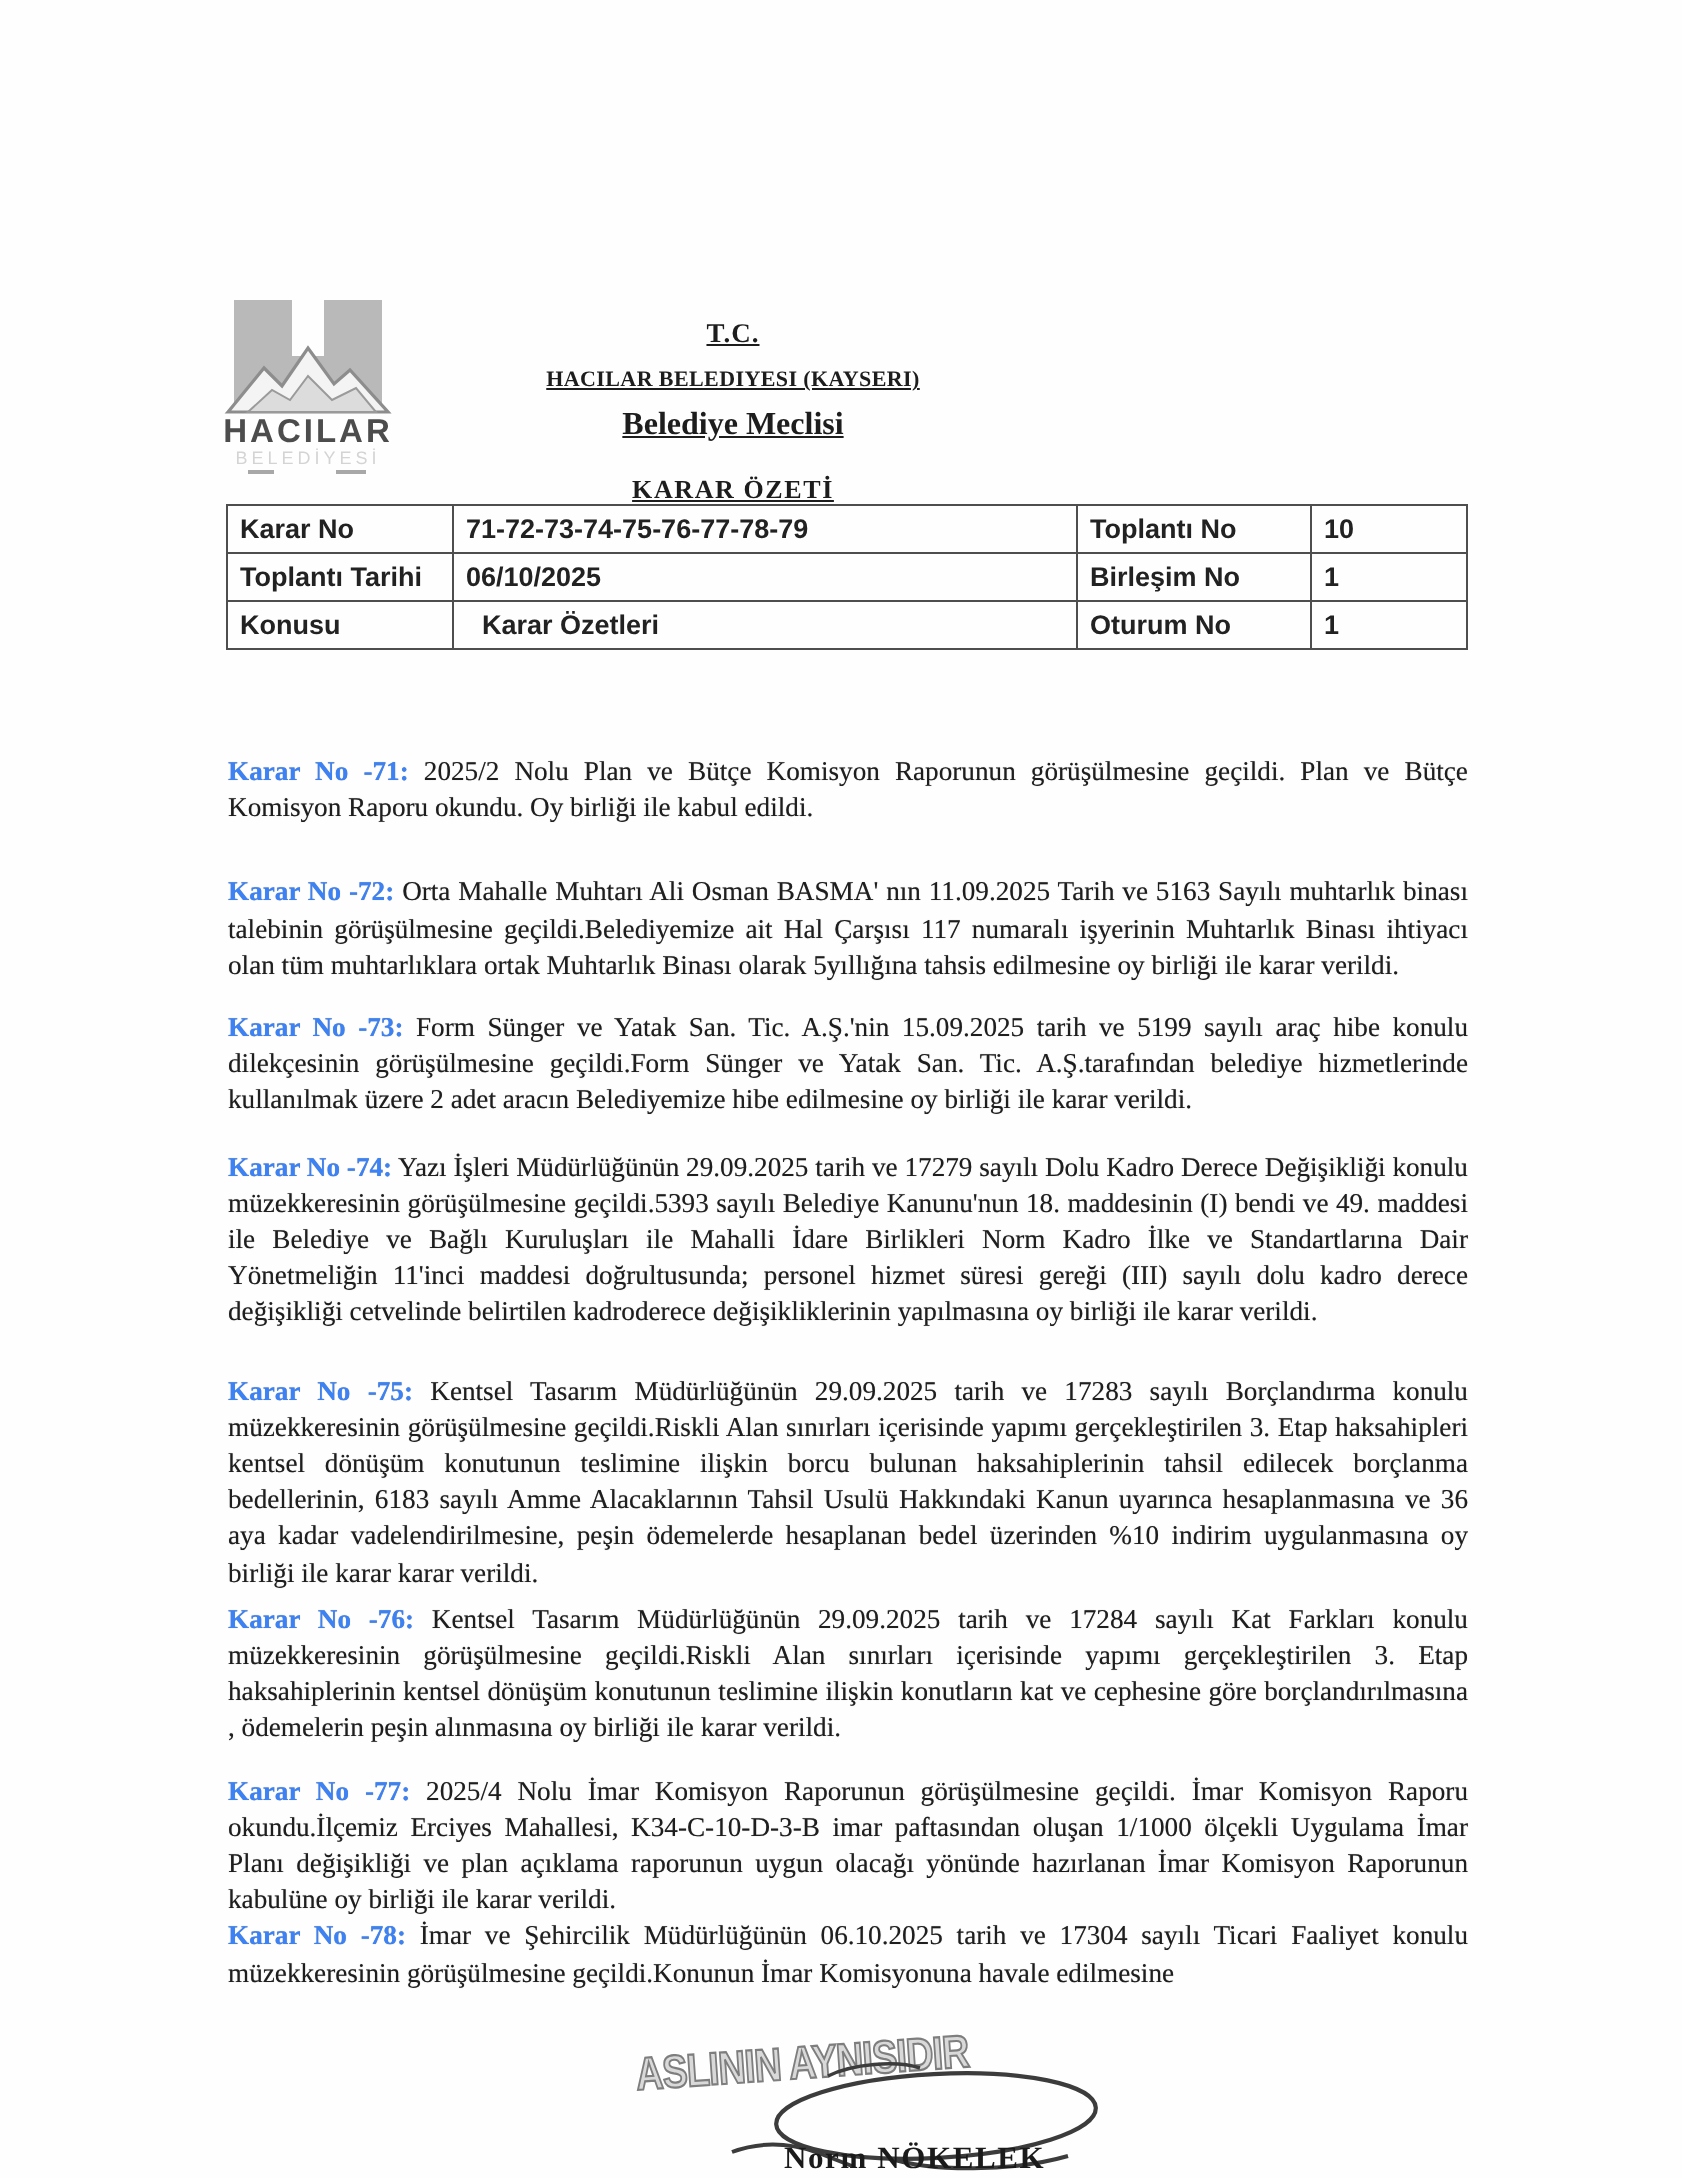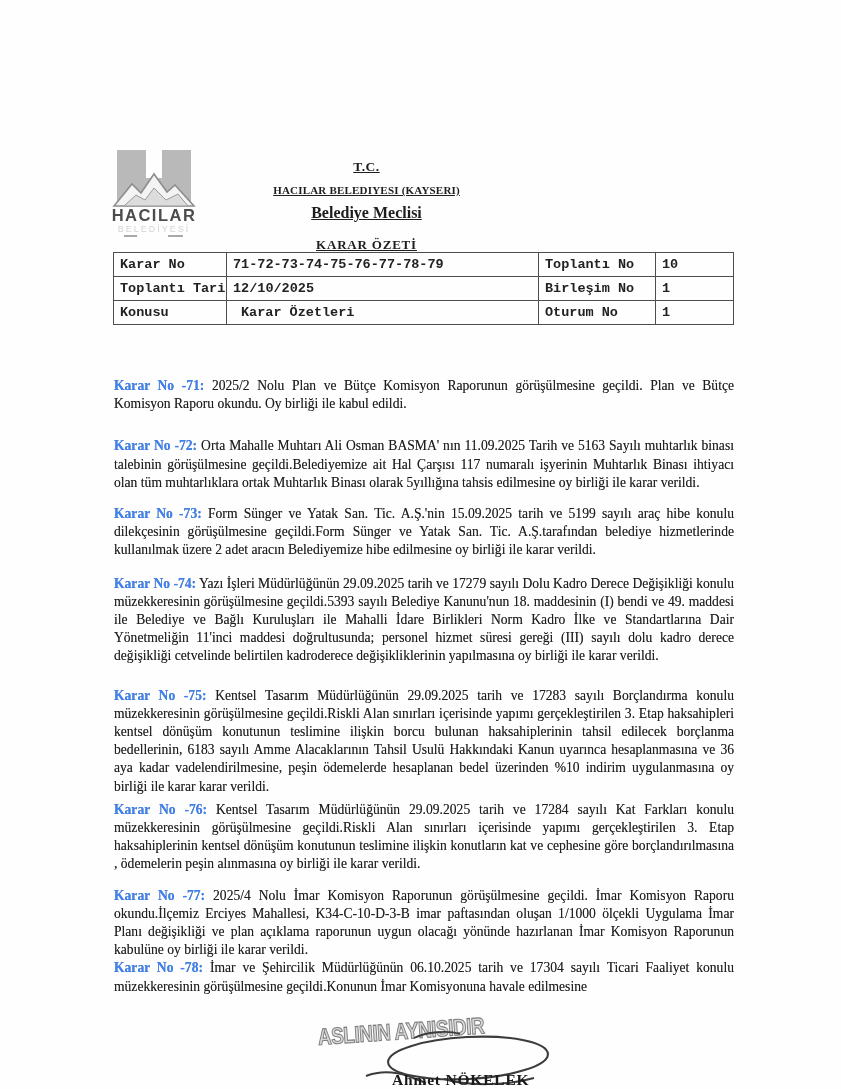--- a/index.html
+++ b/index.html
@@ -25,21 +25,21 @@
   }
   .tc-line       { font-size: 13.5px; font-weight: bold; line-height: 17px; letter-spacing: 0.5px; }
   .muni-line     { font-size: 11px; font-weight: bold; line-height: 20px; margin-top: 5px; letter-spacing: 0.2px; }
   .council-line  { font-size: 16px;   font-weight: bold; line-height: 18px; margin-top: 4px; }
   .doc-title     { font-size: 13px;   font-weight: bold; line-height: 16px; margin-top: 15px; letter-spacing: 0.8px; }
 
   
   .meta-table {
     position: absolute; left: 113px; top: 252px; width: 620px;
     border-collapse: collapse; table-layout: fixed;
-    font-family: Liberation Mono, monospace;
+    font-family: Liberation Sans, sans-serif;
   }
   .meta-table td {
     border: 1.6px solid #4e4e4e;
     height: 24px;
     font-size: 13.5px; font-weight: bold;
     padding: 1px 4px 1px 6px;
     color: #222;
     white-space: nowrap; overflow: hidden;
   }
   .meta-table .c1 { width: 113px; }
@@ -116,21 +116,21 @@
   <table class="meta-table">
     <tbody>
         <tr>
       <td class="c1">Karar No</td>
       <td class="c2">71-72-73-74-75-76-77-78-79</td>
       <td class="c3">Toplantı No</td>
       <td class="c4">10</td>
     </tr>
     <tr>
       <td class="c1">Toplantı Tarihi</td>
-      <td class="c2">12/10/2025</td>
+      <td class="c2">06/10/2025</td>
       <td class="c3">Birleşim No</td>
       <td class="c4">1</td>
     </tr>
     <tr>
       <td class="c1">Konusu</td>
       <td class="c2">Karar Özetleri</td>
       <td class="c3">Oturum No</td>
       <td class="c4">1</td>
     </tr>
   </tbody>
@@ -149,15 +149,15 @@
 
   <div class="stamp">ASLININ AYNISIDIR</div>
 
   <svg class="signature-svg" width="215" height="61" viewBox="0 0 215 61">
     <ellipse cx="112" cy="30" rx="80" ry="21" fill="none" stroke="#3c3c3c" stroke-width="2.1" transform="rotate(-3 112 30)"></ellipse>
     <path d="M10,48 C26,42 40,44 52,48 M52,48 L70,55" fill="none" stroke="#3c3c3c" stroke-width="2"></path>
     <path d="M58,10 C70,4 92,2 104,6" fill="none" stroke="#3c3c3c" stroke-width="1.8"></path>
     <path d="M88,51 C110,58 150,58 178,50" fill="none" stroke="#3c3c3c" stroke-width="2"></path>
   </svg>
 
-  <div class="signature-name">Ahmet NÖKELEK</div>
+  <div class="signature-name">Norm NÖKELEK</div>
 
 </div>
 
 </body></html>

